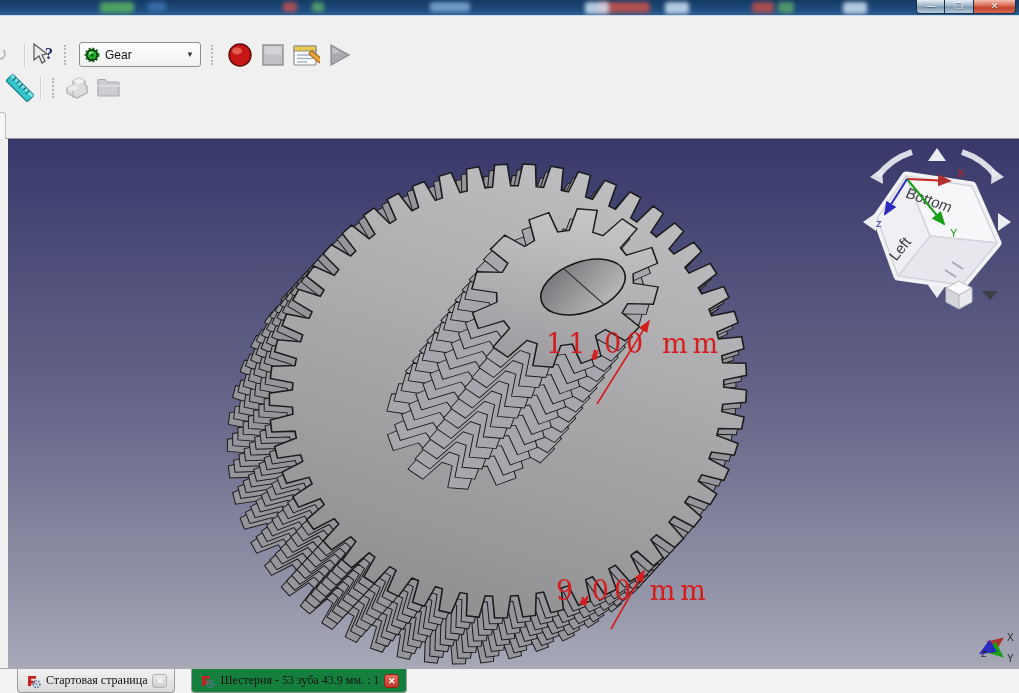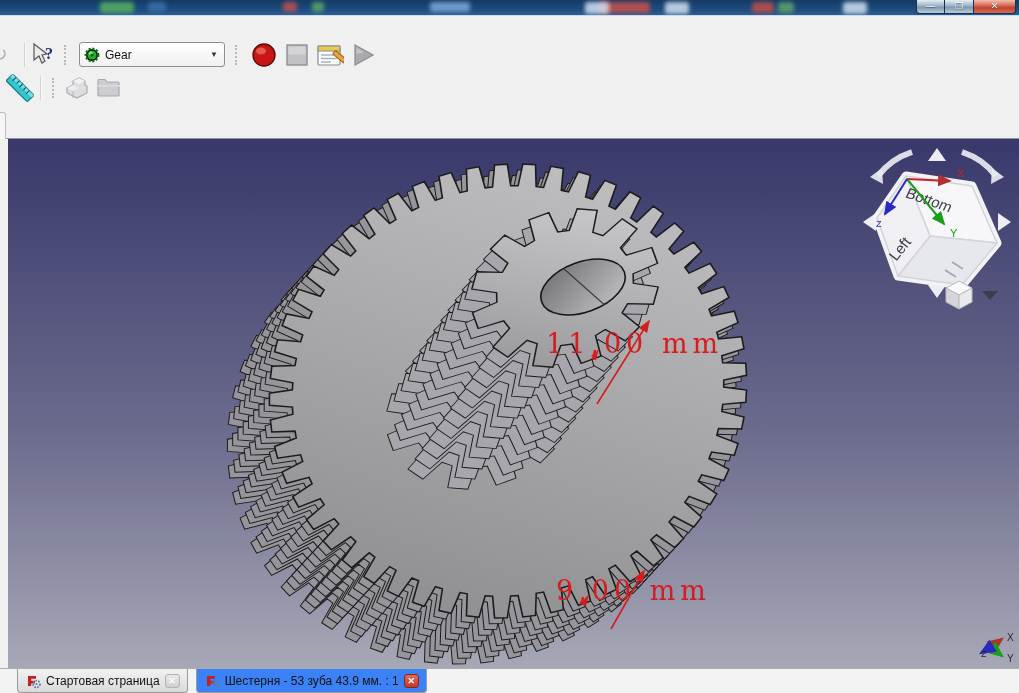--- a/index.html
+++ b/index.html
@@ -30,44 +30,44 @@
 
   
   .tbrow{left:0;width:1019px;height:33px;background:#f0f0f0;display:flex;align-items:center;}
   #tb1{top:38px;border-bottom:1px solid #e4e4e4;}
   #tb2{top:71px;border-bottom:1px solid #d9d9d9;}
   .handle{width:3px;height:20px;border-left:2px dotted #b9b9b9;margin:0 6px;}
   .vsep{width:1px;height:24px;background:#d2d2d2;border-right:1px solid #fbfbfb;margin:0 4px;}
   .tbtn{width:28px;height:28px;display:flex;align-items:center;justify-content:center;}
   #refresh-clip{width:20px;height:28px;overflow:hidden;position:relative;}
   #refresh-clip span{position:absolute;left:-9px;top:1px;font-size:20px;color:#b4b4b4;}
-  #combo{width:146px;height:25px;border:1px solid #8e8e8e;border-radius:3px;
+  #combo{width:122px;height:25px;border:1px solid #8e8e8e;border-radius:3px;
          background:linear-gradient(180deg,#ffffff,#f1f1f1);display:flex;align-items:center;
          padding:0 4px;box-sizing:border-box;margin-left:4px;}
   #combo .val{flex:1;margin-left:5px;color:#111;}
   #combo .arr{font-size:8px;color:#333;padding:0 2px;}
 
   
   #gapstrip{left:0;top:104px;width:1019px;height:35px;background:#f0f0f0;
             border-bottom:1px solid #93939b;box-sizing:border-box;}
   #dockhandle{left:0;top:112px;width:5px;height:52px;background:#f6f6f6;
               border:1px solid #bdbdbd;border-left:none;border-radius:0 3px 3px 0;}
 
   
   #viewport{left:0;top:139px;width:1019px;height:529px;}
   #vpmargin{left:0;top:0;width:8px;height:529px;background:#f0f0f0;position:absolute;}
   #vpsvg{position:absolute;left:8px;top:0;}
 
   
   #tabbar{left:0;top:668px;width:1019px;height:25px;background:#f3f3f3;
-          border-top:1px solid #ababab;box-sizing:border-box;display:flex;align-items:stretch;}
+          border-top:1px solid #ababab;box-sizing:border-box;display:flex;align-items:stretch;font-family:Liberation Serif, serif;}
   .tab{display:flex;align-items:center;gap:5px;padding:0 7px;border:1px solid #9a9a9a;
        border-top:none;border-radius:0 0 4px 4px;margin-top:0;box-sizing:border-box;height:24px;}
   .tab.inactive{background:linear-gradient(180deg,#f2f2f2,#dadada);margin-left:17px;}
-  .tab.active{background:#3b82f6;margin-left:8px;}
+  .tab.active{background:#15803d;margin-left:16px;}
   .tab .lbl{white-space:nowrap;color:#111;}
   .closebox{width:15px;height:14px;border-radius:3px;font-size:9px;font-weight:bold;
             display:flex;align-items:center;justify-content:center;box-sizing:border-box;}
   .closebox.gray{background:linear-gradient(180deg,#e9e9e9,#cfcfcf);border:1px solid #b2b2b2;color:#fafafa;}
   .closebox.red{background:linear-gradient(180deg,#e4695c,#c0392b);border:1px solid #8e2318;color:#fff;}
 
   .dimtext{font-family:"DejaVu Serif",serif;font-size:27px;letter-spacing:5px;}
 </style>
 </head>
 <body>

